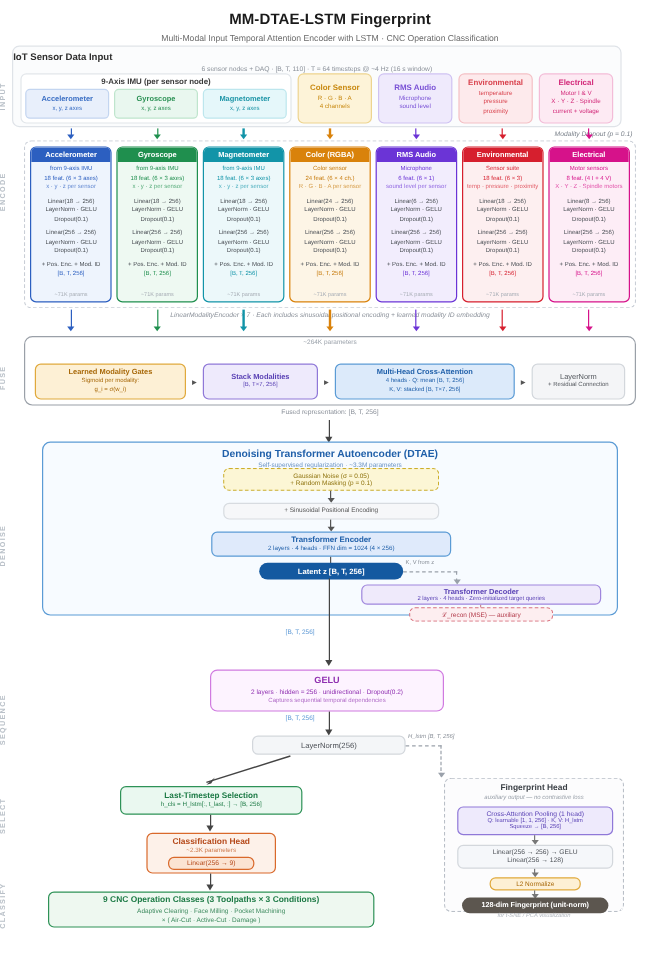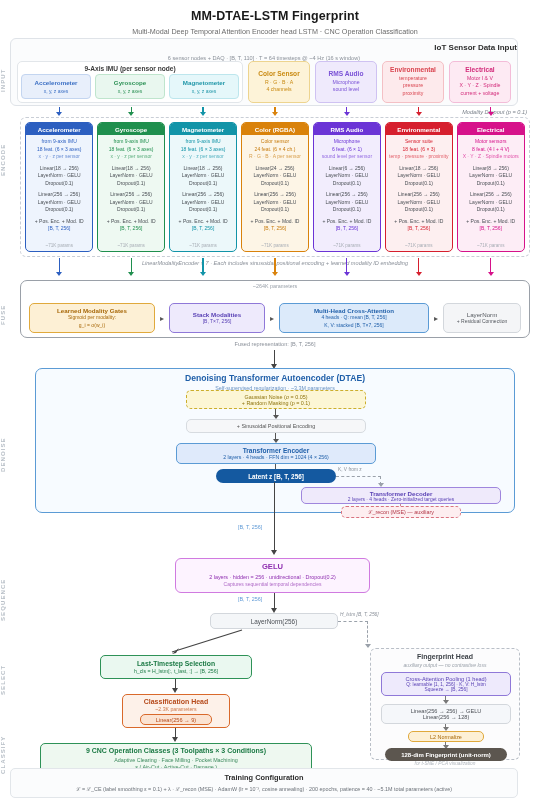--- a/index.html
+++ b/index.html
@@ -18,21 +18,21 @@
 
   
   .rail { position:absolute; left:0; top:30px; width:22px; height:770px; }
   .rail-item { position:absolute; left:0; width:22px; text-align:center;
     font-size:6px; letter-spacing:1.1px; color:#b9c0c8; font-weight:bold;
     writing-mode: vertical-rl; transform: rotate(180deg); white-space:nowrap; }
 
   
   .input-panel { position:absolute; left:10px; top:38px; width:508px; height:68px;
     background:#fbfcfd; border:1px solid #dfe3e8; border-radius:6px; }
-  .input-head { text-align:right; font-size:8px; font-weight:bold; color:#2e2e2e; margin-top:4px; }
+  .input-head { text-align:left; font-size:8px; font-weight:bold; color:#2e2e2e; margin-top:4px; }
   .input-sub { text-align:center; font-size:5.6px; color:#8a9099; margin-top:2.5px; }
   .input-row { position:absolute; left:6px; top:22px; right:6px; height:42px; display:flex; gap:5px; }
   .imu-group { flex:0 0 226px; border:1px solid #e2e6ea; border-radius:5px; background:#fff; position:relative; }
   .imu-title { text-align:center; font-size:6.6px; font-weight:bold; color:#3a3a3a; margin-top:2.5px; }
   .imu-row { position:absolute; left:3px; right:3px; top:12px; bottom:3px; display:flex; gap:4px; }
   .imu-cell { flex:1; border-radius:4px; display:flex; flex-direction:column;
      align-items:center; justify-content:center; }
   .imu-cell .n { font-size:6.2px; font-weight:bold; }
   .imu-cell .a { font-size:5px; margin-top:1.5px; }
   .sens { flex:1; border-radius:5px; display:flex; flex-direction:column;
@@ -88,21 +88,21 @@
 
   .fp { position:absolute; left:370px; top:648px; width:150px; height:112px;
     border:1px dashed #b9bfc7; border-radius:6px; background:#fcfcfd; }
 </style>
 </head>
 <body>
 
 <div class="page">
 
   <div class="title">MM-DTAE-LSTM Fingerprint</div>
-  <div class="subtitle">Multi-Modal Deep Temporal Attention Encoder head LSTM · CNC Operation Classification</div>
+  <div class="subtitle">Multi-Modal Input Temporal Attention Encoder with LSTM · CNC Operation Classification</div>
 
   <div class="rail">
     <div class="rail-item" style="top:20px;height:60px">INPUT</div>
     <div class="rail-item" style="top:95px;height:70px">ENCODE</div>
     <div class="rail-item" style="top:260px;height:50px">FUSE</div>
     <div class="rail-item" style="top:390px;height:70px">DENOISE</div>
     <div class="rail-item" style="top:530px;height:80px">SEQUENCE</div>
     <div class="rail-item" style="top:620px;height:60px">SELECT</div>
     <div class="rail-item" style="top:690px;height:70px">CLASSIFY</div>
   </div>
@@ -459,24 +459,20 @@
     <div style="position:absolute;left:74px;top:93px;width:1px;height:5px;background:#777"></div>
     <div style="position:absolute;left:71.5px;top:96px;width:0;height:0;border-left:3px solid transparent;border-right:3px solid transparent;border-top:4px solid #777"></div>
 
     <div class="cbox" style="position:absolute;left:14px;top:99px;width:122px;height:13px;
          background:#5c564f;border-radius:7px;color:#fff">
       <div style="font-size:6px;font-weight:bold">128-dim Fingerprint (unit-norm)</div>
     </div>
   </div>
   <div style="position:absolute;left:370px;top:761px;width:150px;text-align:center;font-size:4.8px;font-style:italic;color:#b0b6bd">for t-SNE / PCA visualization</div>
 
-  <div class="train">
-    <div class="train-t">Training Configuration</div>
-    <div class="train-l">ℒ = ℒ_CE (label smoothing ε = 0.1) + λ · ℒ_recon (MSE) · AdamW (lr = 10⁻³, cosine annealing) · 200 epochs, patience = 40 · ~5.1M total parameters (active)</div>
-  </div>
 
 <div style="position: absolute; left: 58.6109px; top: 107px; width: 1.2px; height: 7px; background: rgb(44, 95, 192);"></div>
     <div style="position: absolute; left: 56.2109px; top: 112px; width: 0px; height: 0px; border-left: 3px solid transparent; border-right: 3px solid transparent; border-top: 4.5px solid rgb(44, 95, 192);"></div>
     <div style="position: absolute; left: 58.6109px; top: 258px; width: 1.2px; height: 16px; background: rgb(44, 95, 192);"></div>
     <div style="position: absolute; left: 56.2109px; top: 272px; width: 0px; height: 0px; border-left: 3px solid transparent; border-right: 3px solid transparent; border-top: 4.5px solid rgb(44, 95, 192);"></div>
     <div style="position: absolute; left: 130.533px; top: 107px; width: 1.2px; height: 7px; background: rgb(31, 143, 78);"></div>
     <div style="position: absolute; left: 128.133px; top: 112px; width: 0px; height: 0px; border-left: 3px solid transparent; border-right: 3px solid transparent; border-top: 4.5px solid rgb(31, 143, 78);"></div>
     <div style="position: absolute; left: 130.533px; top: 258px; width: 1.2px; height: 16px; background: rgb(31, 143, 78);"></div>
     <div style="position: absolute; left: 128.133px; top: 272px; width: 0px; height: 0px; border-left: 3px solid transparent; border-right: 3px solid transparent; border-top: 4.5px solid rgb(31, 143, 78);"></div>
     <div style="position: absolute; left: 202.455px; top: 107px; width: 1.2px; height: 7px; background: rgb(18, 148, 168);"></div>

